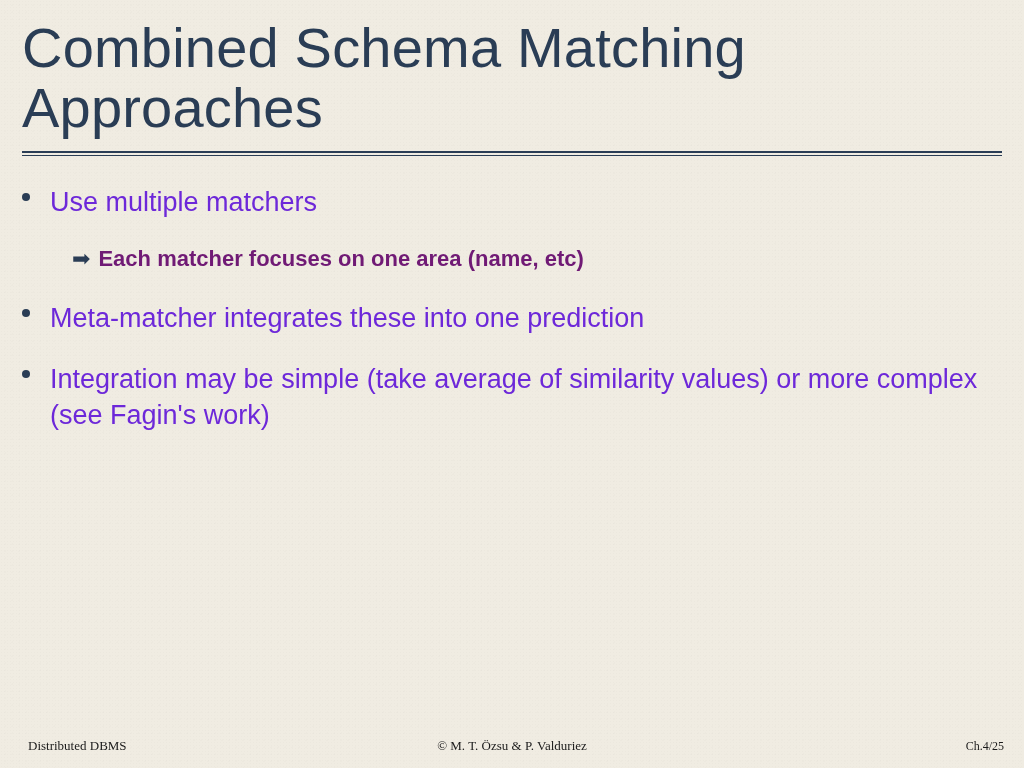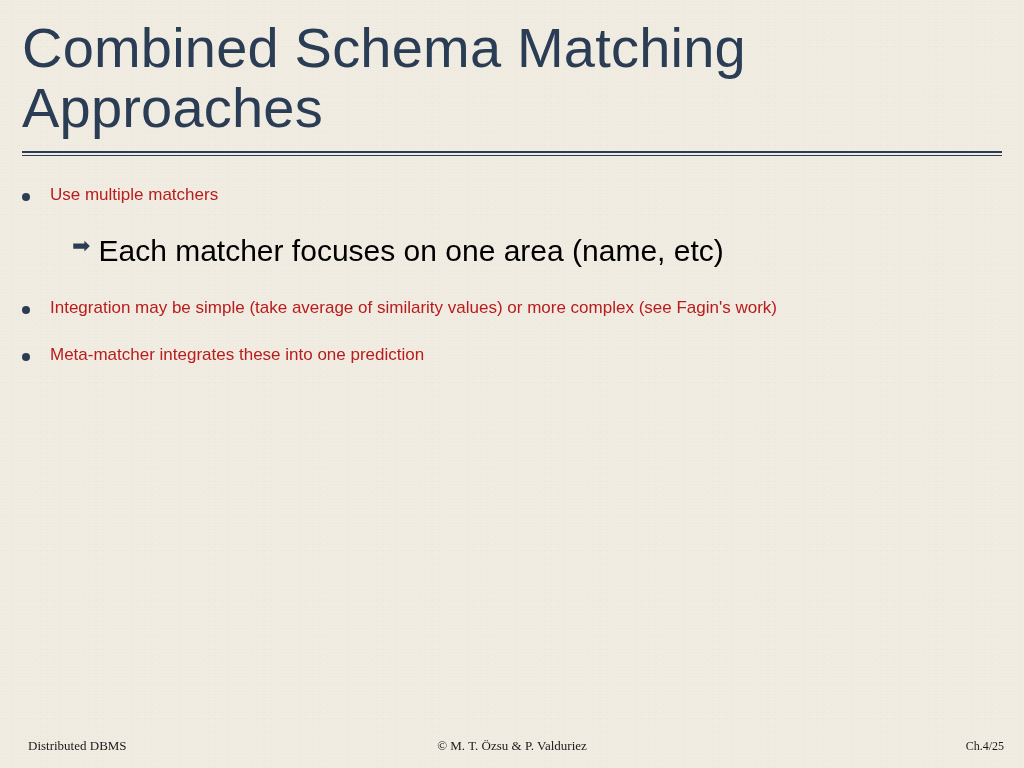--- a/index.html
+++ b/index.html
@@ -48,40 +48,41 @@
   .bullet-dot {
     width: 8px;
     height: 8px;
     border-radius: 50%;
     background: #2a3d55;
     margin-top: 9px;
     margin-right: 20px;
     flex: 0 0 auto;
   }
   .bullet-text {
-    font-size: 17px;
-    color: #b91c1c;
+    font-size: 27px;
+    color: #6d28d9;
     line-height: 1.35;
   }
   .sub-item {
     display: flex;
     align-items: flex-start;
     margin-left: 50px;
     margin-bottom: 26px;
   }
   .arrow {
     color: #2a3d55;
     font-size: 22px;
     margin-right: 8px;
     line-height: 1.35;
   }
   .sub-text {
-    font-size: 30px;
-    color: #000000;
+    font-size: 22px;
+    color: #701a75;
     line-height: 1.35;
+    font-weight: bold;
   }
   .footer {
     position: absolute;
     bottom: 14px;
     left: 0;
     width: 1024px;
     display: flex;
     justify-content: space-between;
     align-items: baseline;
     padding: 0 20px 0 28px;
@@ -117,26 +118,26 @@
       <span class="bullet-text">Use multiple matchers</span>
     </div>
 
     <div class="sub-item">
       <span class="arrow">➡</span>
       <span class="sub-text">Each matcher focuses on one area (name, etc)</span>
     </div>
 
     <div class="bullet-item">
       <span class="bullet-dot"></span>
-      <span class="bullet-text">Integration may be simple (take average of similarity values) or more complex (see Fagin's work)</span>
+      <span class="bullet-text">Meta-matcher integrates these into one prediction</span>
     </div>
 
     <div class="bullet-item">
       <span class="bullet-dot"></span>
-      <span class="bullet-text">Meta-matcher integrates these into one prediction</span>
+      <span class="bullet-text">Integration may be simple (take average of similarity values) or more complex (see Fagin's work)</span>
     </div>
 
   </div>
 
   <div class="footer">
     <span class="footer-left">Distributed DBMS</span>
     <span class="footer-center">© M. T. Özsu &amp; P. Valduriez</span>
     <span class="footer-right">Ch.4/25</span>
   </div>
 

